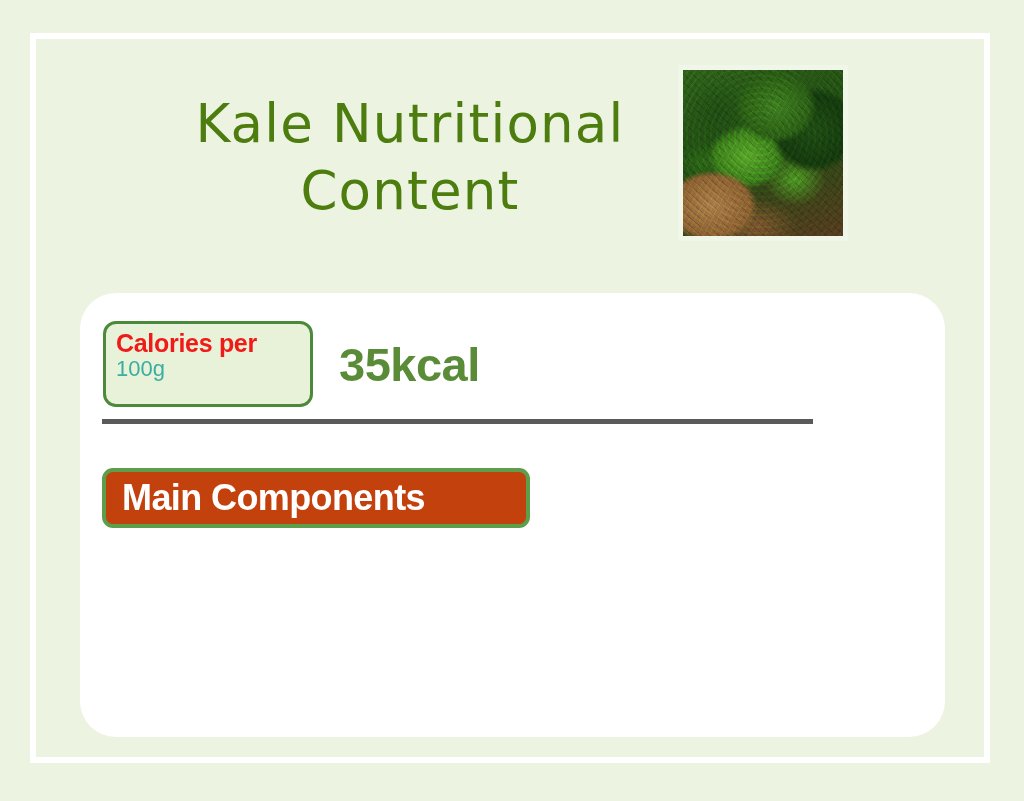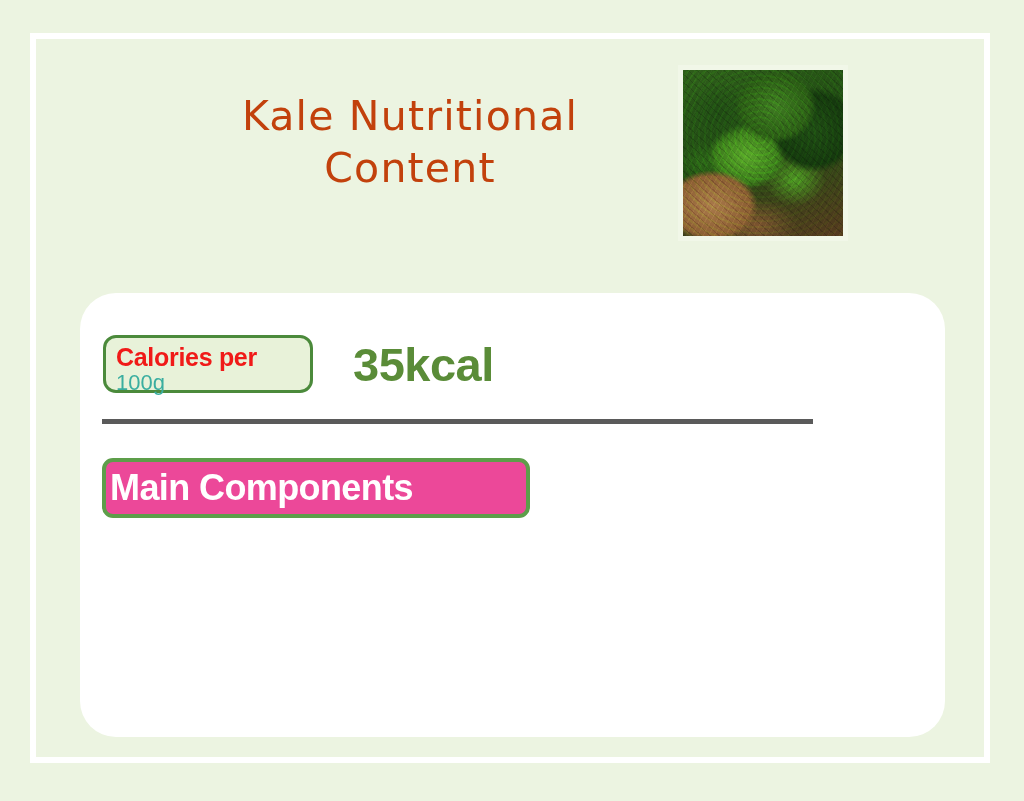--- a/index.html
+++ b/index.html
@@ -21,23 +21,23 @@
   
   .header {
     position:absolute;
     left:30px; top:60px; right:34px;
     height:230px;
   }
   .title {
     position:absolute;
     left:120px; top:30px; width:520px;
     text-align:center;
-    color:#c2410c;
+    color:#4d7c0f;
     font-family:"DejaVu Sans", sans-serif;
-    font-size:41px;
+    font-size:53px;
     line-height:1.27;
     font-weight:400;
     letter-spacing:1.2px;
   }
   .hero-photo {
     position:absolute;
     left:648px; top:5px;
     width:170px; height:176px;
     background:#f1f7e8;
     padding:5px;
@@ -83,66 +83,66 @@
   }
 
   
   .cal-row {
     position:absolute;
     left:23px; top:32px;
     height:78px;
     display:flex; align-items:center;
   }
   .cal-badge {
-    width:210px; height:58px;
+    width:210px; height:86px;
     background:#e8f2d9;
     border:3px solid #4b8a3b;
     border-radius:13px;
     padding:5px 10px 0 10px;
     font-family:"Liberation Sans", sans-serif;
   }
   .cal-label {
     color:#f01a18;
     font-size:25px;
     font-weight:bold;
     line-height:1.12;
     letter-spacing:-0.3px;
   }
   .cal-unit {
     color:#3aaea0;
     font-size:22px;
     font-weight:normal;
     line-height:1.05;
   }
   .cal-value {
-    margin-left:40px;
+    margin-left:26px;
     color:#5a8c38;
     font-size:47px;
     font-weight:bold;
     letter-spacing:-0.5px;
   }
 
   
   .divider {
     position:absolute;
     left:22px; top:126px;
     width:711px; height:5px;
     background:#5a5a5a;
   }
 
   
   .section-pill {
     position:absolute;
-    left:22px; top:165px;
+    left:22px; top:175px;
     width:428px; height:60px;
-    background:#ec4899;
+    background:#c2410c;
     border:4px solid #5d9e4a;
     border-radius:11px;
     display:flex; align-items:center;
-    padding-left:4px;
+    padding-left:16px;
   }
   .section-pill span {
     color:#ffffff;
     font-size:36px;
     font-weight:bold;
     letter-spacing:-0.6px;
   }
 
   
   .nutrients {

